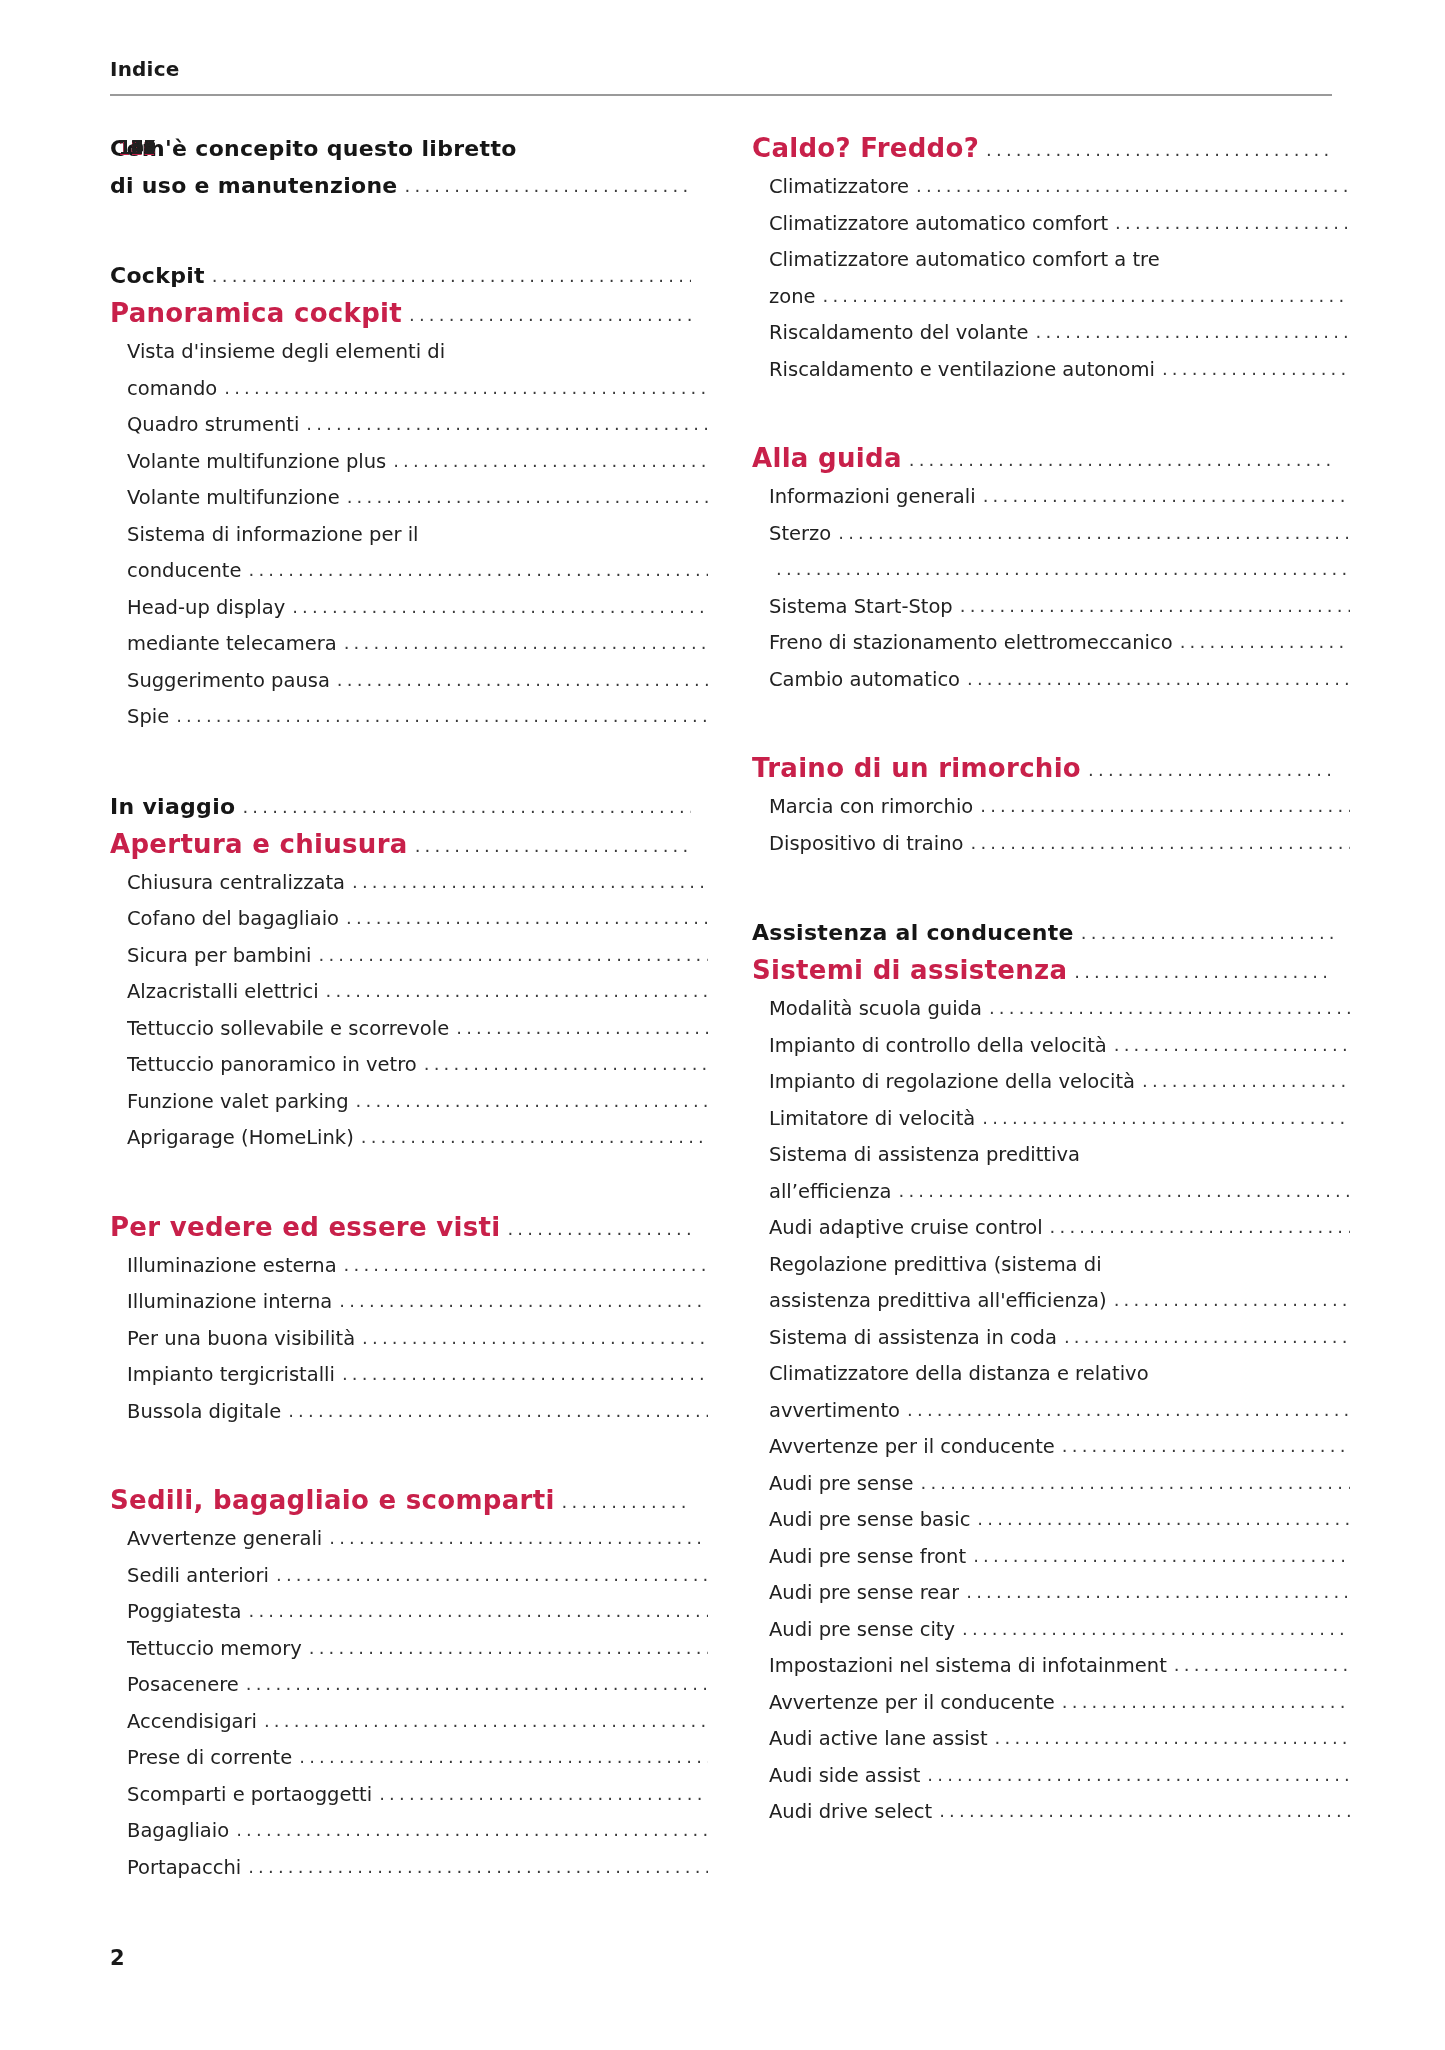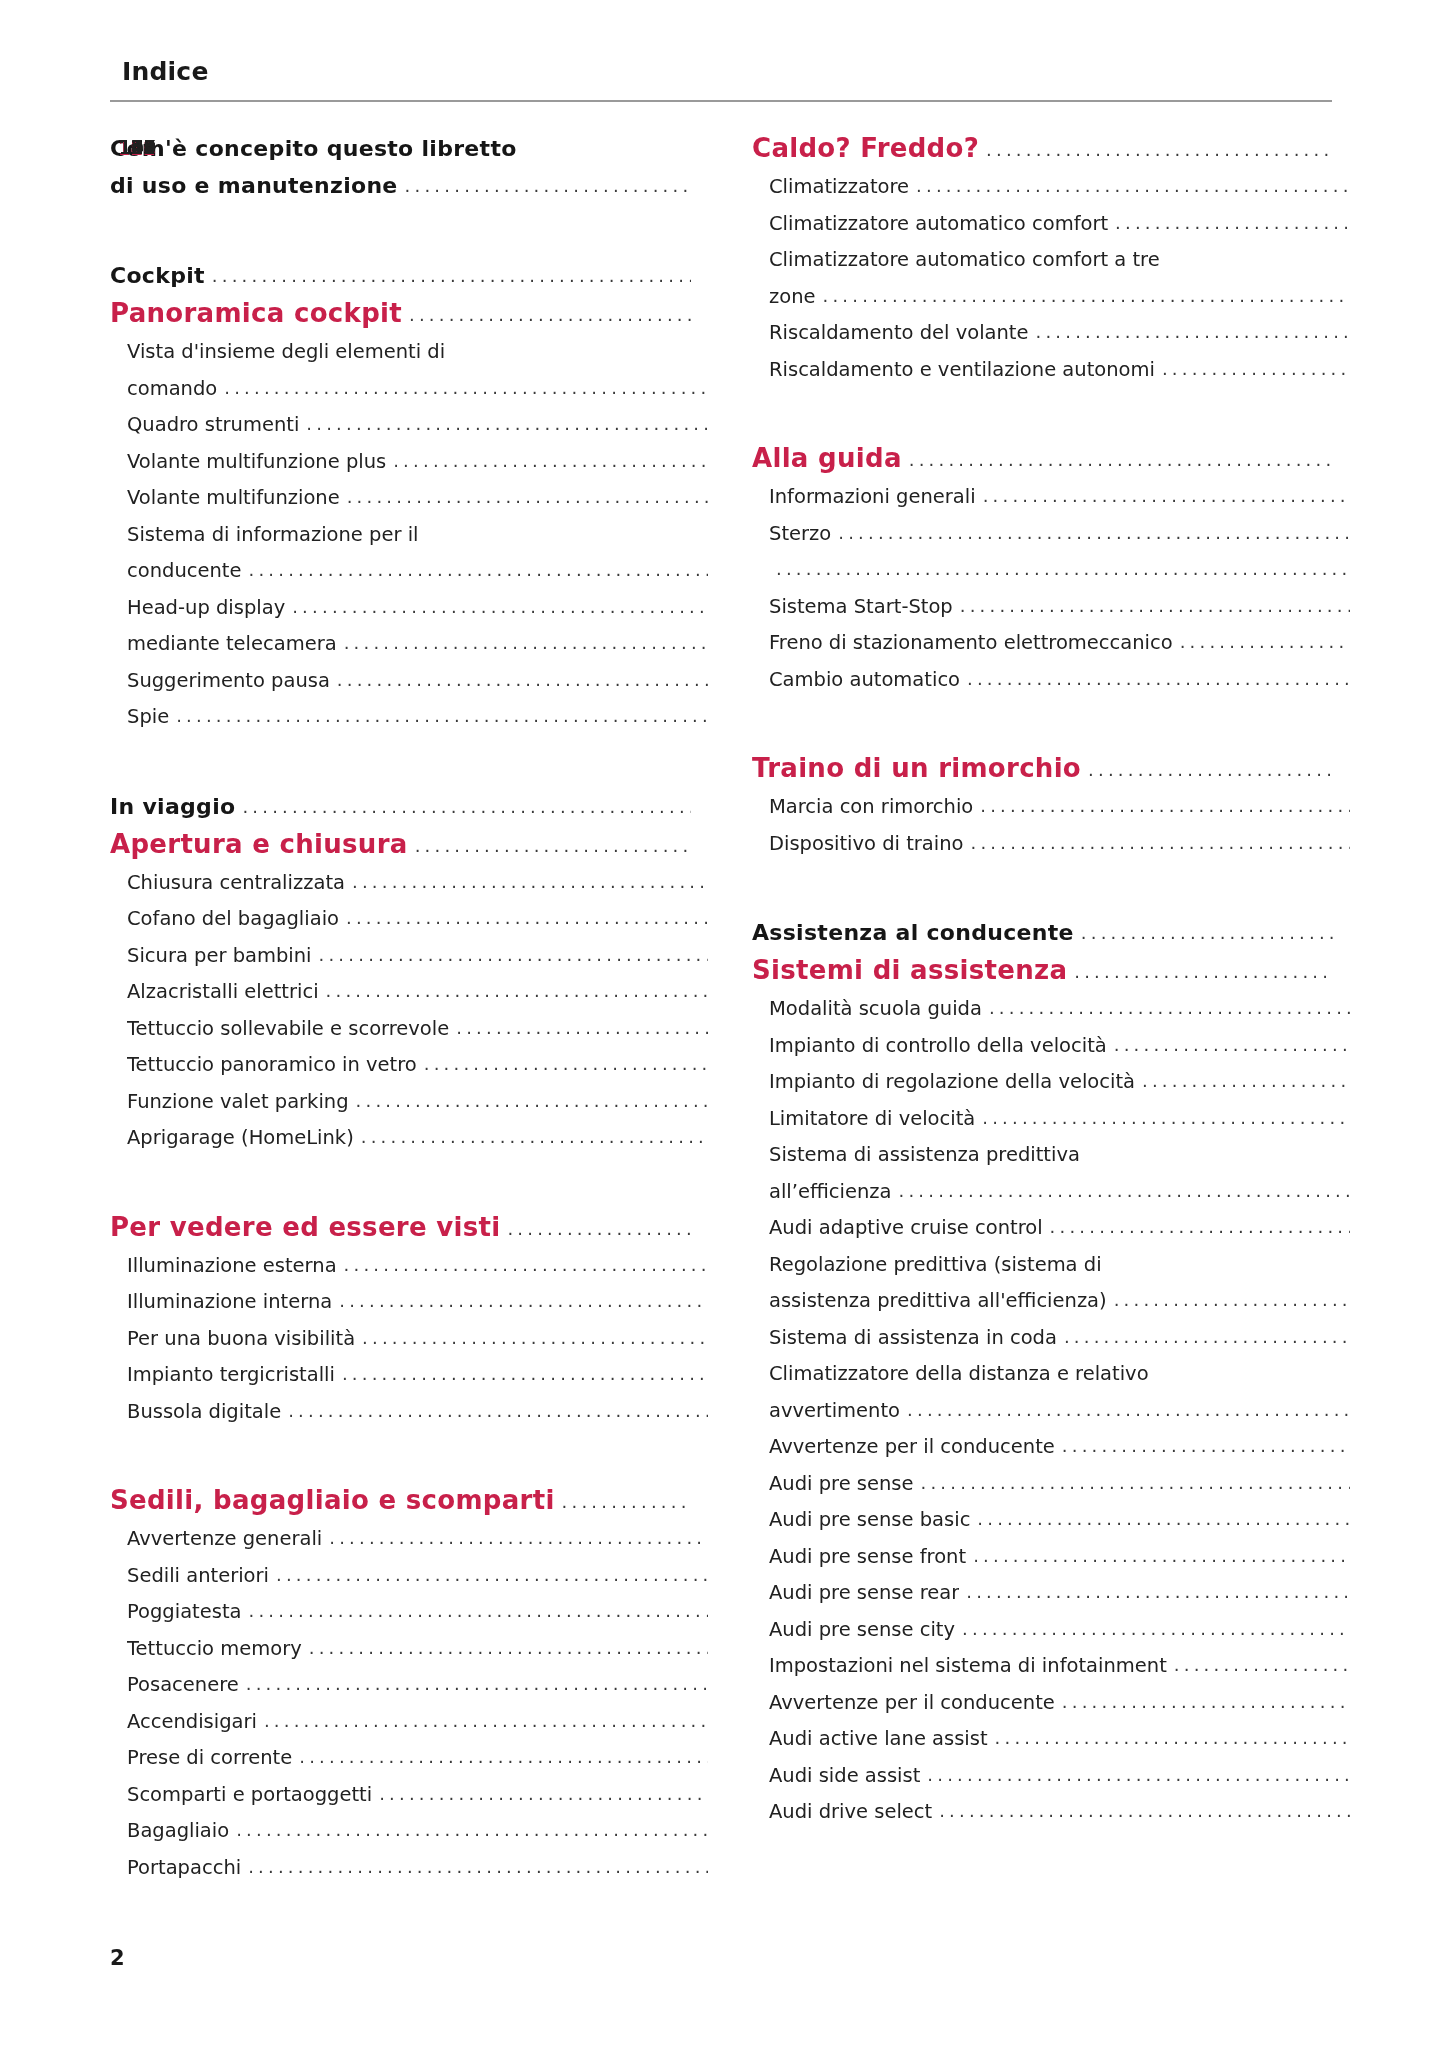--- a/index.html
+++ b/index.html
@@ -26,26 +26,26 @@
   }
 
   
   .page-header {
     position: absolute;
     left: 110px;
     top: 58px;
     width: 1222px;
   }
   .page-header .title {
-    font-size: 25px;
+    font-size: 20px;
     font-weight: 700;
     letter-spacing: 0.2px;
     color: #1a1a1a;
     line-height: 1.1;
-    margin: 0 0 14px 12px;
+    margin: 0 0 14px 0;
   }
   .header-rule {
     height: 2px;
     background: #9a9a9a;
     width: 100%;
   }
 
   
   .columns {
     position: absolute;

